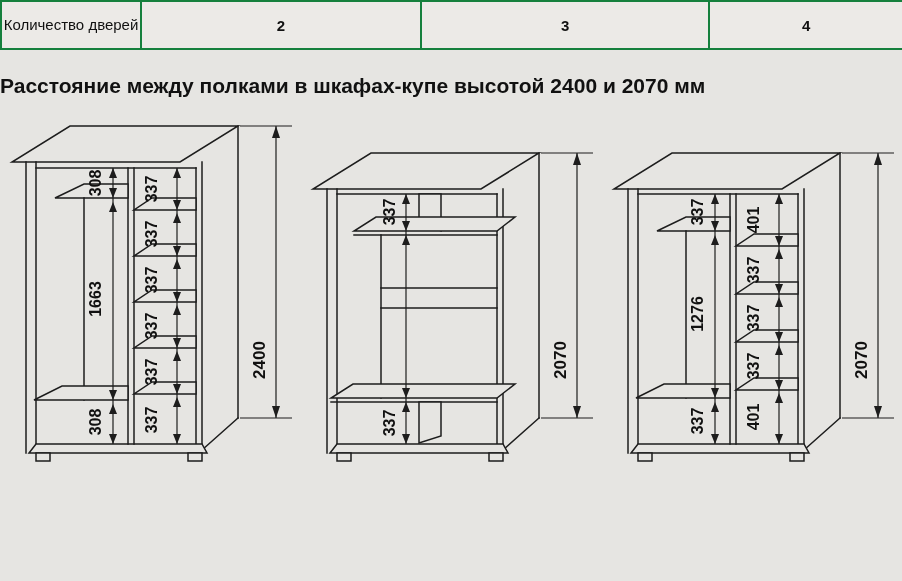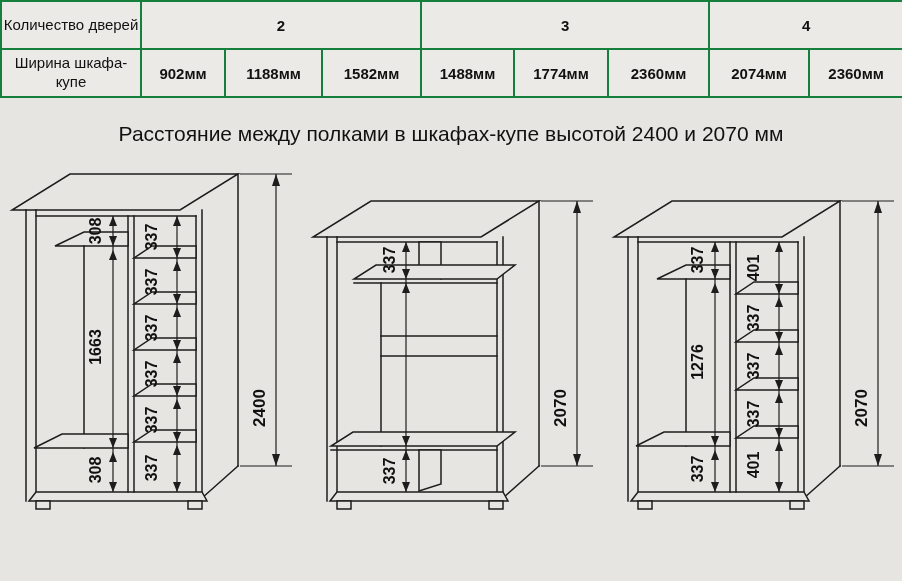--- a/index.html
+++ b/index.html
@@ -16,22 +16,22 @@
   table.specs td{
     border:2px solid #15803d;
     text-align:center;vertical-align:middle;
     font-size:15px;padding:1px 0;
     height:44px;
   }
   td.rowhead{font-weight:normal;font-size:15px;line-height:1.25;}
   td.val{font-weight:bold;font-size:16px;}
   h1.title{
     margin:24px 0 14px 0;
-    text-align:center;
-    font-size:21px;font-weight:normal;
+    text-align:left;
+    font-size:21px;font-weight:bold;
     letter-spacing:0px;
   }
   .diagrams{display:flex;justify-content:space-between;width:902px;}
   .diagrams svg{display:block;}
   .ln{stroke:#1d1d1d;stroke-width:1.5;fill:none;stroke-linecap:square;}
   .fillpoly{stroke:#1d1d1d;stroke-width:1.5;fill:#e6e5e2;stroke-linejoin:miter;}
   .dim{stroke:#1d1d1d;stroke-width:1.2;fill:none;}
   .arr{fill:#1d1d1d;stroke:none;}
   text.dimlabel{
     font-family:"Liberation Sans", sans-serif;
@@ -58,31 +58,20 @@
       <col style="width:46px">
     <col style="width:48px">
   </colgroup>
   <tbody>
       <tr>
     <td class="rowhead">Количество дверей</td>
     <td class="val" colspan="4">2</td>
     <td class="val" colspan="5">3</td>
     <td class="val" colspan="3">4</td>
   </tr>
-  <tr>
-    <td class="rowhead">Ширина шкафа-купе</td>
-    <td class="val">902мм</td>
-    <td class="val" colspan="2">1188мм</td>
-    <td class="val">1582мм</td>
-    <td class="val">1488мм</td>
-    <td class="val" colspan="2">1774мм</td>
-    <td class="val" colspan="2">2360мм</td>
-    <td class="val">2074мм</td>
-    <td class="val" colspan="2">2360мм</td>
-  </tr>
 </tbody>
   </table>
 
 <h1 class="title">Расстояние между полками в шкафах-купе высотой 2400 и 2070 мм</h1>
 
 <div class="diagrams">
 
   <svg width="300" height="362" viewBox="0 0 300 362">
     <g>
       <polygon class="fillpoly" points="12,50 180,50 238,14 70,14"></polygon>

